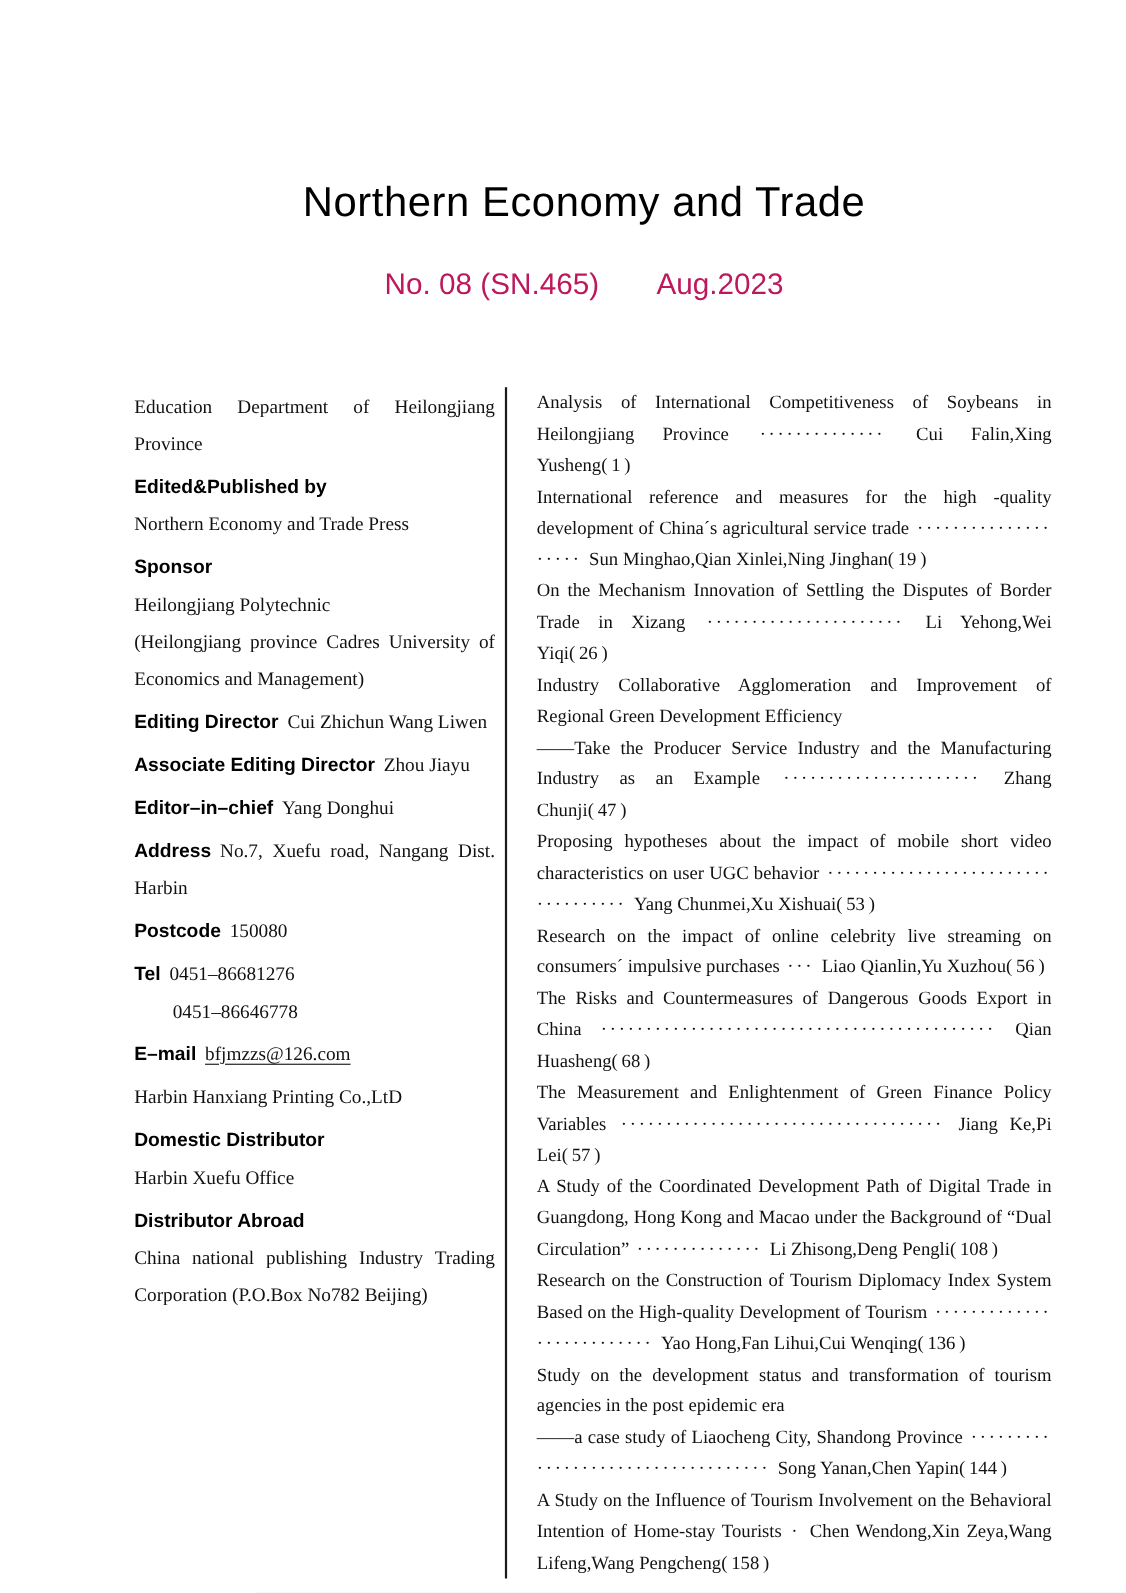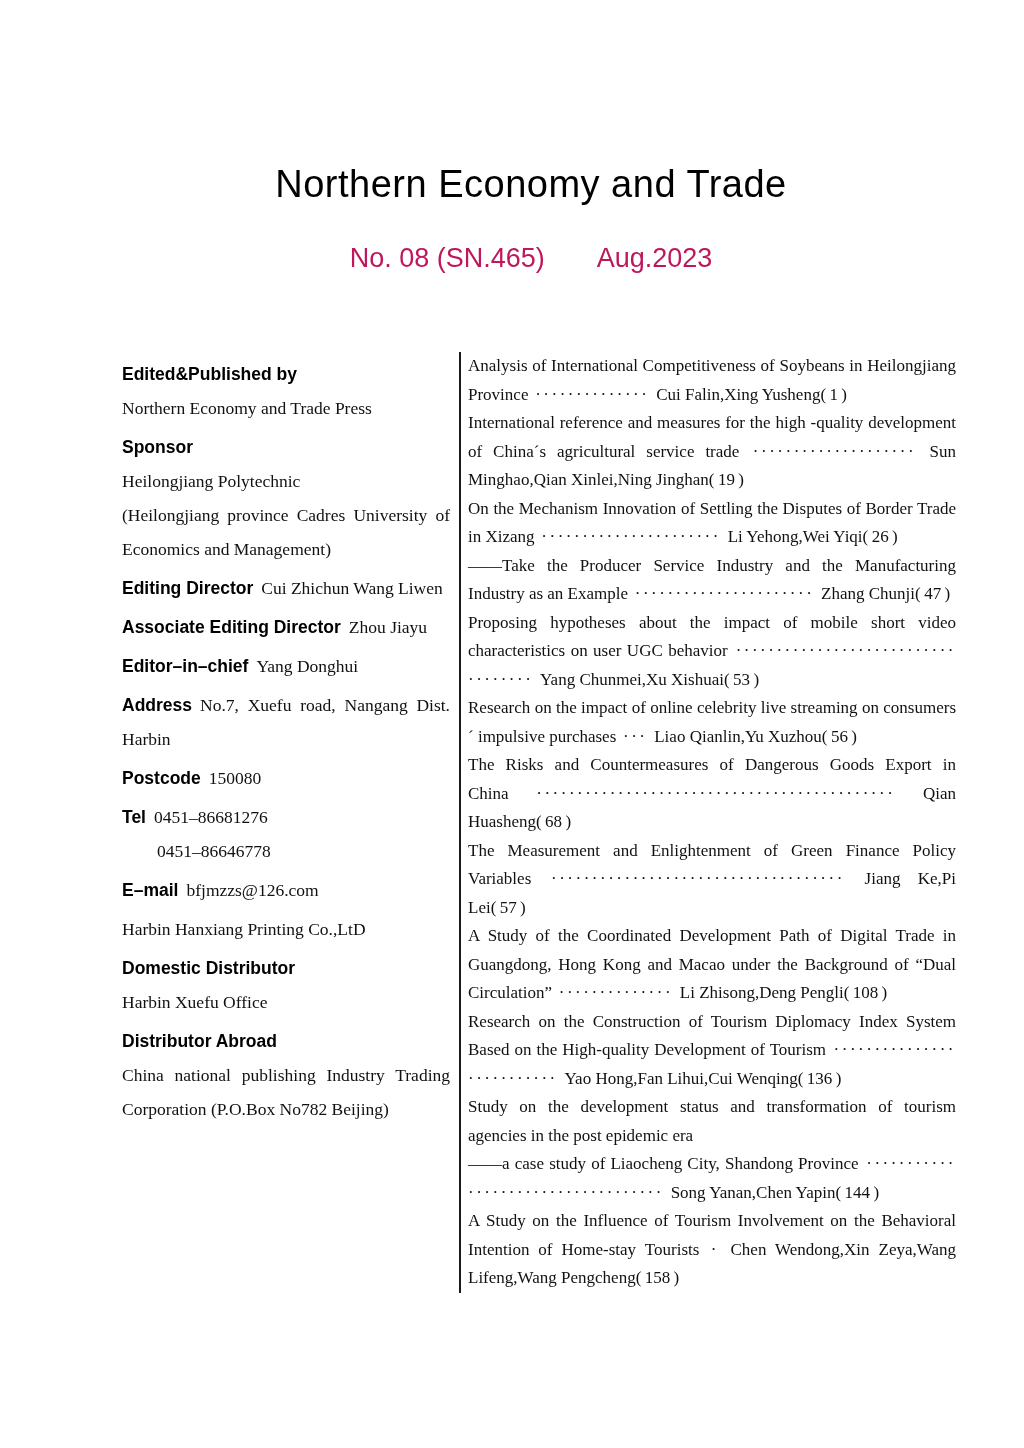--- a/index.html
+++ b/index.html
@@ -22,50 +22,51 @@
     display:flex;align-items:stretch;
     margin:78px 68px 0 122px;
   }
   .left-col{
     width:328px;flex:none;
     font-size:17.5px;line-height:34px;text-align:justify;
     padding-right:9px;
   }
   .divider{width:2px;background:#1a1a1a;flex:none;}
   .right-col{
-    flex:1;padding-left:7px;
+    flex:1;padding-left:27px;
     font-size:17px;line-height:28.5px;
   }
   .m-label{
     font-family:"Liberation Sans", sans-serif;font-weight:700;
     font-size:17.5px;color:#000;
   }
   span.m-label{padding-right:8px;}
   .m-item{margin-top:5px;}
   .m-item:first-child{margin-top:0;}
   .m-extra{margin-left:35px;}
-  .m-link{text-underline-offset:3px;}
+  .m-link{text-decoration:underline;text-underline-offset:3px;}
   .toc-flow{text-align:justify;}
   .toc-dots{letter-spacing:2.5px;white-space:normal;word-break:break-all;}
   .toc-page{white-space:nowrap;}
 </style>
 </head>
 <body>
 
 <div class="page">
   <div class="header">
     <div class="journal-title">Northern Economy and Trade</div>
     <div class="issue-line">
       <span>No. 08  (SN.465)</span><span class="issue-date">Aug.2023</span>
     </div>
   </div>
 
   <div class="columns">
     <div class="left-col" id="masthead">
         <div class="m-item">
+          <div class="m-body">Education Department of Heilongjiang Province</div>
         </div>
         <div class="m-item">
           <div class="m-label">Edited&amp;Published by</div>
           <div class="m-body">Northern Economy and Trade Press</div>
         </div>
         <div class="m-item">
           <div class="m-label">Sponsor</div>
           <div class="m-body">Heilongjiang Polytechnic</div>
           <div class="m-body">(Heilongjiang province Cadres University of Economics and Management)</div>
         </div>
@@ -108,20 +109,21 @@
         <div class="toc-entry">
           <div class="toc-flow"><span class="toc-title">Analysis of International Competitiveness of Soybeans in Heilongjiang Province</span><span class="toc-dots">&nbsp;··············&nbsp;</span><span class="toc-authors">Cui Falin,Xing Yusheng</span><span class="toc-page">( 1 )</span></div>
         </div>
         <div class="toc-entry">
           <div class="toc-flow"><span class="toc-title">International reference and measures for the high -quality development of China´s agricultural service trade</span><span class="toc-dots">&nbsp;····················&nbsp;</span><span class="toc-authors">Sun Minghao,Qian Xinlei,Ning Jinghan</span><span class="toc-page">( 19 )</span></div>
         </div>
         <div class="toc-entry">
           <div class="toc-flow"><span class="toc-title">On the Mechanism Innovation of Settling the Disputes of Border Trade in Xizang</span><span class="toc-dots">&nbsp;······················&nbsp;</span><span class="toc-authors">Li Yehong,Wei Yiqi</span><span class="toc-page">( 26 )</span></div>
         </div>
         <div class="toc-entry">
+          <div class="toc-flow"><span class="toc-title">Industry Collaborative Agglomeration and Improvement of Regional Green Development Efficiency</span></div>
           <div class="toc-flow"><span class="toc-subtitle">——Take the Producer Service Industry and the Manufacturing Industry as an Example</span><span class="toc-dots">&nbsp;······················&nbsp;</span><span class="toc-authors">Zhang Chunji</span><span class="toc-page">( 47 )</span></div>
         </div>
         <div class="toc-entry">
           <div class="toc-flow"><span class="toc-title">Proposing hypotheses about the impact of mobile short video characteristics on user UGC behavior</span><span class="toc-dots">&nbsp;···································&nbsp;</span><span class="toc-authors">Yang Chunmei,Xu Xishuai</span><span class="toc-page">( 53 )</span></div>
         </div>
         <div class="toc-entry">
           <div class="toc-flow"><span class="toc-title">Research on the impact of online celebrity live streaming on consumers´ impulsive purchases</span><span class="toc-dots">&nbsp;···&nbsp;</span><span class="toc-authors">Liao Qianlin,Yu Xuzhou</span><span class="toc-page">( 56 )</span></div>
         </div>
         <div class="toc-entry">
           <div class="toc-flow"><span class="toc-title">The Risks and Countermeasures of Dangerous Goods Export in China</span><span class="toc-dots">&nbsp;············································&nbsp;</span><span class="toc-authors">Qian Huasheng</span><span class="toc-page">( 68 )</span></div>

